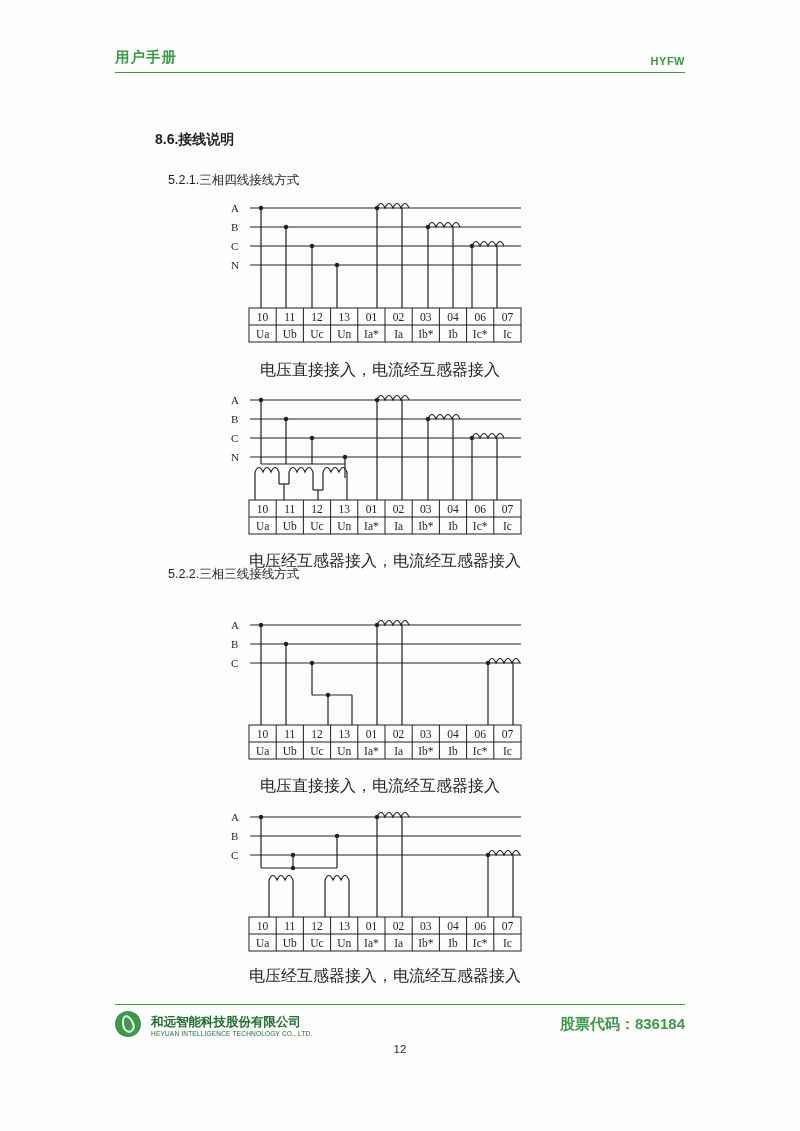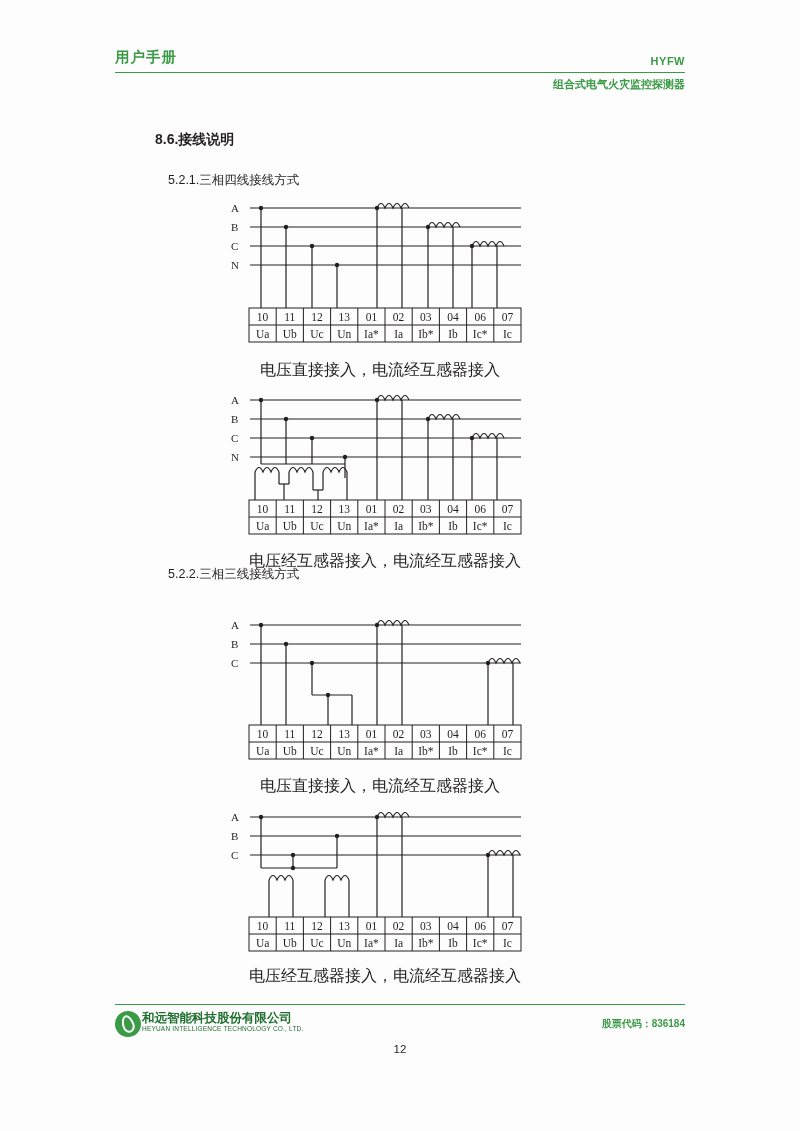--- a/index.html
+++ b/index.html
@@ -48,48 +48,47 @@
   .diagram{position:absolute;}
   .diagram svg{display:block;}
   
   .footer{
     position:absolute;left:115px;top:1004px;width:570px;
   }
   .footer-rule{height:1px;background:#3a9a46;width:100%;}
   .footer-row{
     display:flex;justify-content:space-between;align-items:center;margin-top:6px;
   }
-  .brand{display:flex;align-items:flex-start;gap:1px;}
+  .brand{display:flex;align-items:flex-end;gap:10px;}
   .brand-logo{width:26px;height:26px;border-radius:50%;background:#3a9a46;position:relative;flex:0 0 auto;}
   .brand-logo:before{
     content:"";position:absolute;left:7px;top:4px;width:12px;height:18px;
     border:2px solid #ffffff;border-radius:50% 50% 50% 50%/60% 60% 40% 40%;
     transform:rotate(-18deg);box-sizing:border-box;
   }
   .brand-text{display:flex;flex-direction:column;line-height:1.15;}
   .brand-cn{font-size:12.5px;font-weight:bold;color:#1f6f2e;}
   .brand-en{font-size:6.5px;color:#1f6f2e;letter-spacing:.2px;}
-  .stock{font-size:10px;color:#3a9a46;font-weight:bold;}
+  .stock{font-size:15px;color:#3a9a46;font-weight:bold;}
   .pagenum{
     position:absolute;left:0;right:0;top:1043px;text-align:center;
     font-size:11.5px;color:#231f20;
   }
 </style>
 </head>
 <body>
 
 <div class="page">
 
   <div class="header">
     <div class="header-row">
       <div class="header-left">用户手册</div>
       <div class="header-right">HYFW</div>
     </div>
     <div class="header-rule"></div>
-    <div class="header-sub">组合式电气火灾监控探测器</div>
   </div>
 
   <div class="h2" style="top:131px;">8.6.接线说明</div>
   <div class="h3" style="top:172px;">5.2.1.三相四线接线方式</div>
   <div class="h3" style="top:566px;">5.2.2.三相三线接线方式</div>
 
   <div class="diagram" style="left:225px;top:196px;">
     <svg width="310" height="160" viewBox="0 0 310 160">
       <g stroke="#231f20" stroke-width="1.2" fill="none">
 

